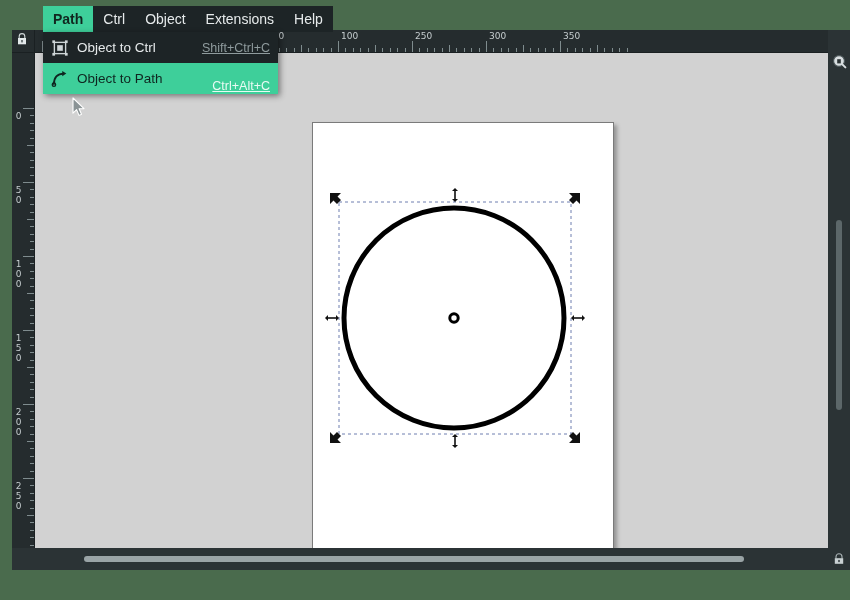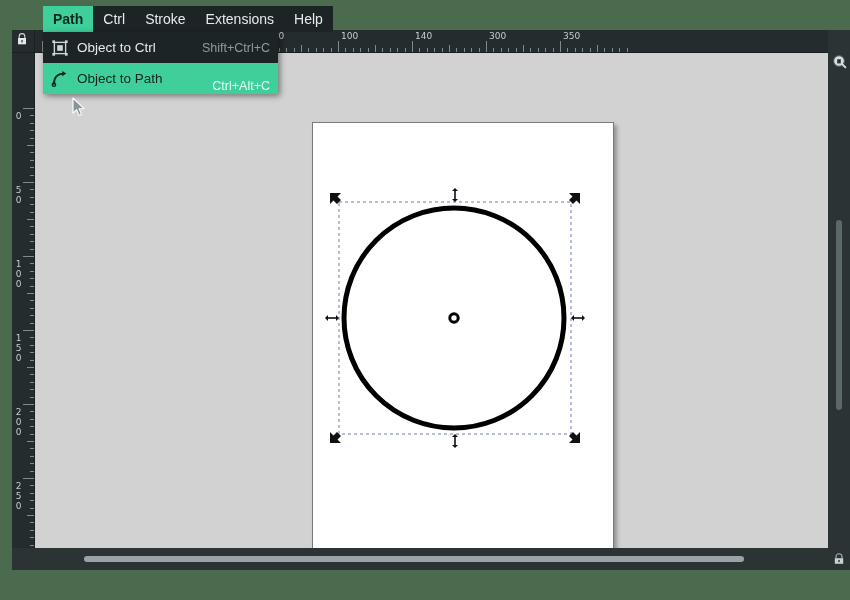--- a/index.html
+++ b/index.html
@@ -215,20 +215,21 @@
     color: #e6eaeb;
     font-size: 13.5px;
     white-space: nowrap;
   }
   .menu-row.highlight .menu-label { color: #0f2620; }
   .menu-accel {
     margin-left: auto;
     color: #8f9b9d;
     font-size: 12.5px;
     white-space: nowrap;
+    text-decoration: underline;
   }
   .menu-row.highlight .menu-accel { color: #e9fbf4; margin-top: 14px; }
 
   
   #cursor {
     position: absolute;
     left: 72px; top: 97px;
     width: 14px; height: 20px;
     z-index: 40;
     pointer-events: none;
@@ -308,21 +309,21 @@
         <div class="tick tick-h" style="left: 378px; height: 11px;"></div>
         <div class="tick tick-h" style="left: 385.4px; height: 4px;"></div>
         <div class="tick tick-h" style="left: 392.8px; height: 4px;"></div>
         <div class="tick tick-h" style="left: 400.2px; height: 4px;"></div>
         <div class="tick tick-h" style="left: 407.6px; height: 4px;"></div>
         <div class="tick tick-h" style="left: 415px; height: 7px;"></div>
         <div class="tick tick-h" style="left: 422.4px; height: 4px;"></div>
         <div class="tick tick-h" style="left: 429.8px; height: 4px;"></div>
         <div class="tick tick-h" style="left: 437.2px; height: 4px;"></div>
         <div class="tick tick-h" style="left: 444.6px; height: 4px;"></div>
-        <div class="rlabel rlabel-h" style="left: 381px;">140</div>
+        <div class="rlabel rlabel-h" style="left: 381px;">250</div>
         <div class="tick tick-h" style="left: 452px; height: 11px;"></div>
         <div class="tick tick-h" style="left: 459.4px; height: 4px;"></div>
         <div class="tick tick-h" style="left: 466.8px; height: 4px;"></div>
         <div class="tick tick-h" style="left: 474.2px; height: 4px;"></div>
         <div class="tick tick-h" style="left: 481.6px; height: 4px;"></div>
         <div class="tick tick-h" style="left: 489px; height: 7px;"></div>
         <div class="tick tick-h" style="left: 496.4px; height: 4px;"></div>
         <div class="tick tick-h" style="left: 503.8px; height: 4px;"></div>
         <div class="tick tick-h" style="left: 511.2px; height: 4px;"></div>
         <div class="tick tick-h" style="left: 518.6px; height: 4px;"></div>
@@ -505,21 +506,21 @@
   </div>
 
   <div id="menubar">
     <div class="menubar-item active">
       <span>Path</span>
     </div>
     <div class="menubar-item">
       <span>Ctrl</span>
     </div>
     <div class="menubar-item">
-      <span>Stroke</span>
+      <span>Object</span>
     </div>
     <div class="menubar-item">
       <span>Extensions</span>
     </div>
     <div class="menubar-item">
       <span>Help</span>
     </div>
   </div>
 
   <div id="dropdown">

